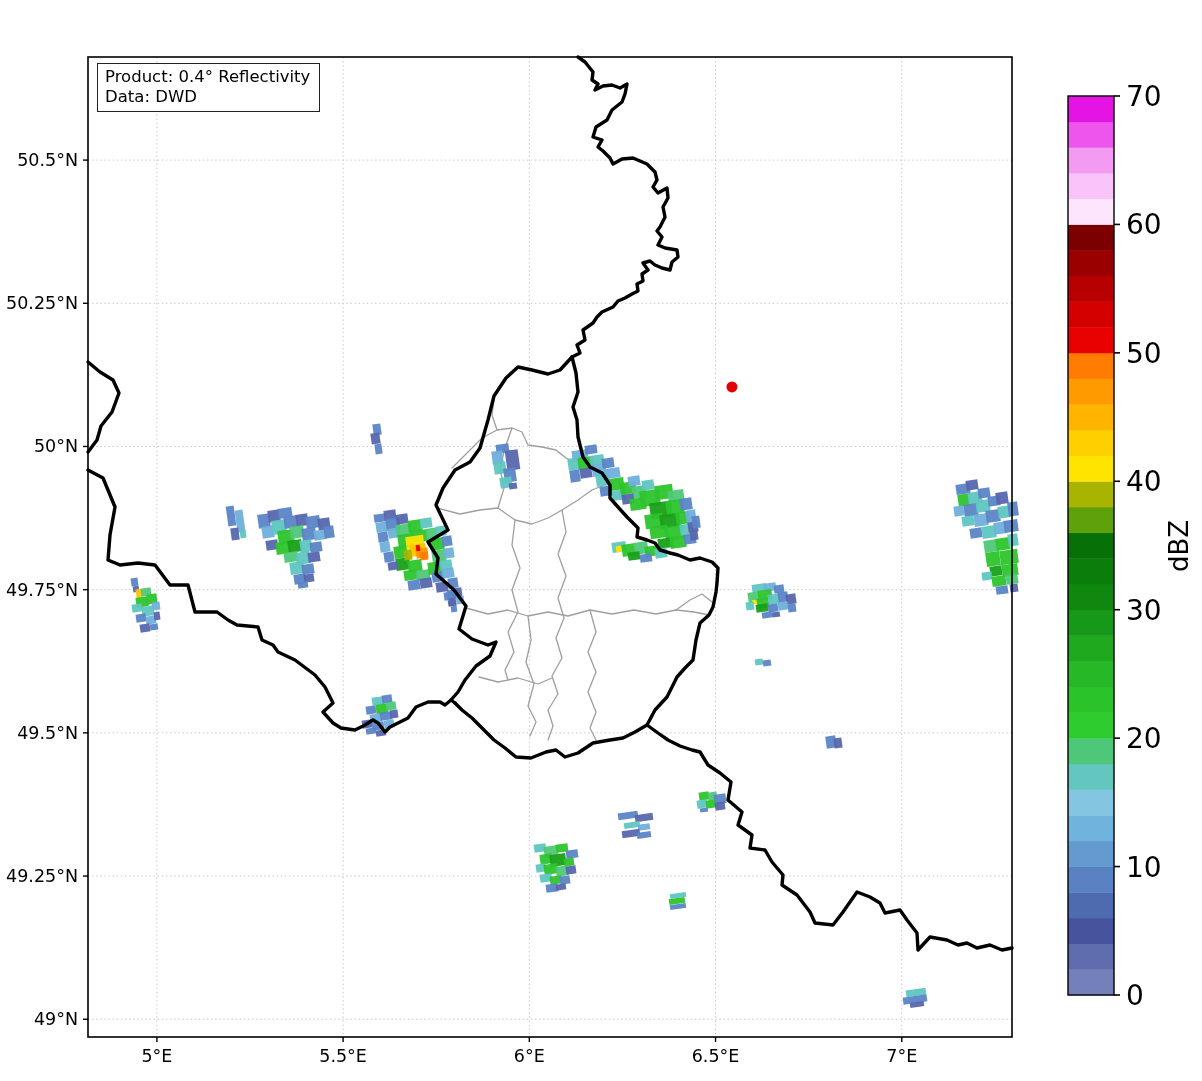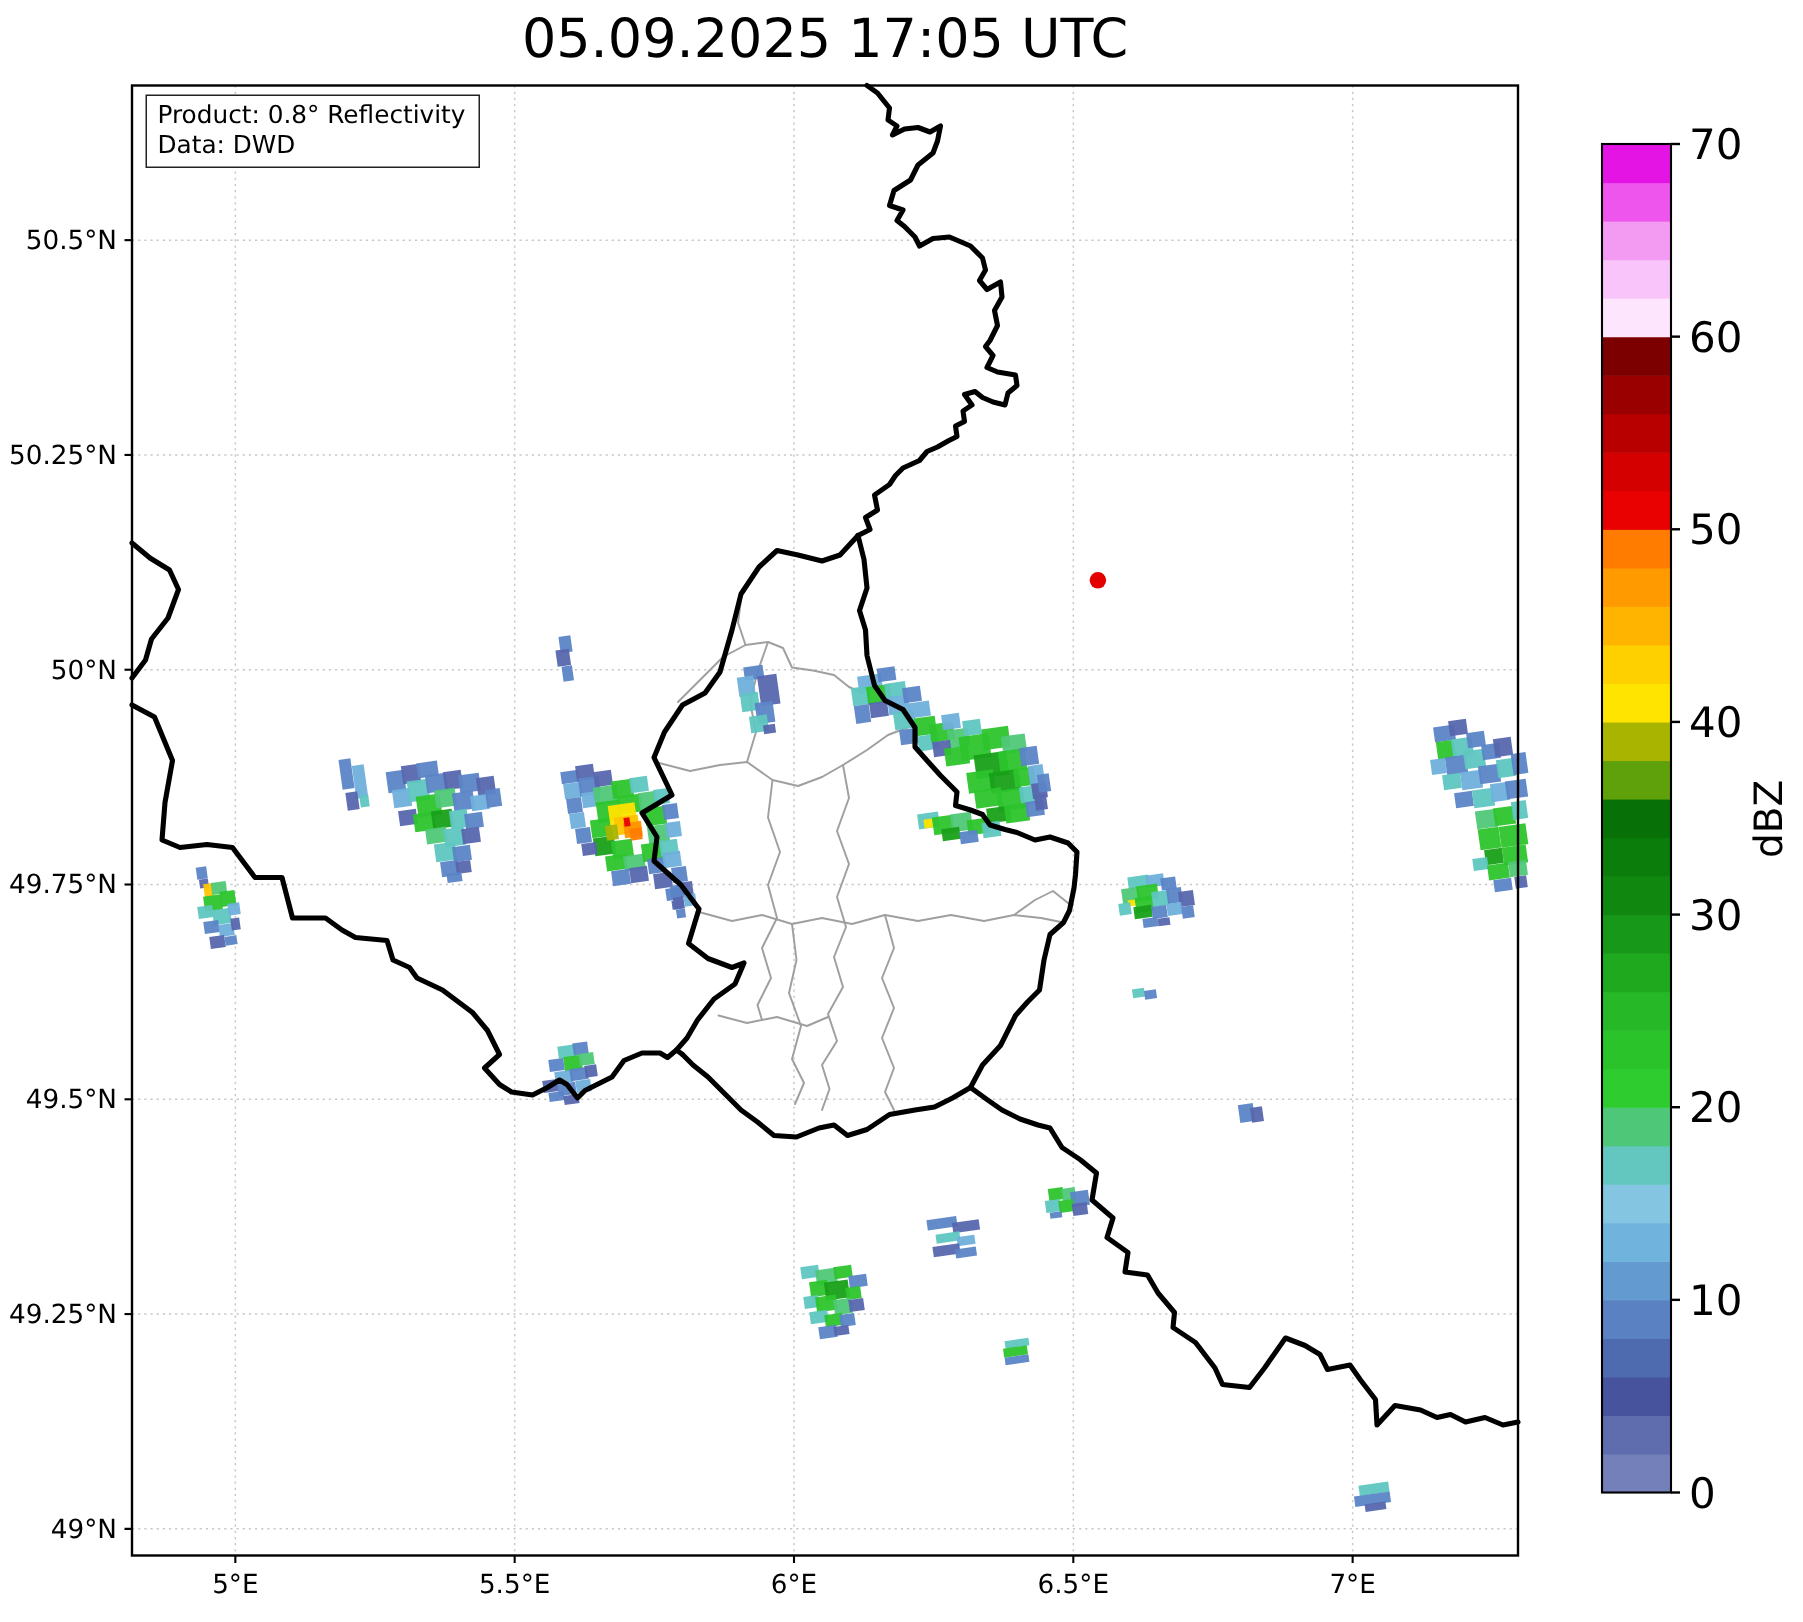--- a/index.html
+++ b/index.html
@@ -420,18 +420,17 @@
       <text x="1126" y="1005" text-anchor="start" font-size="28" fill="#000" font-family="&quot;DejaVu Sans&quot;,&quot;Liberation Sans&quot;,sans-serif">0</text>
       <text x="1126" y="876.5714285714286" text-anchor="start" font-size="28" fill="#000" font-family="&quot;DejaVu Sans&quot;,&quot;Liberation Sans&quot;,sans-serif">10</text>
       <text x="1126" y="748.1428571428571" text-anchor="start" font-size="28" fill="#000" font-family="&quot;DejaVu Sans&quot;,&quot;Liberation Sans&quot;,sans-serif">20</text>
       <text x="1126" y="619.7142857142858" text-anchor="start" font-size="28" fill="#000" font-family="&quot;DejaVu Sans&quot;,&quot;Liberation Sans&quot;,sans-serif">30</text>
       <text x="1126" y="491.28571428571433" text-anchor="start" font-size="28" fill="#000" font-family="&quot;DejaVu Sans&quot;,&quot;Liberation Sans&quot;,sans-serif">40</text>
       <text x="1126" y="362.8571428571429" text-anchor="start" font-size="28" fill="#000" font-family="&quot;DejaVu Sans&quot;,&quot;Liberation Sans&quot;,sans-serif">50</text>
       <text x="1126" y="234.42857142857144" text-anchor="start" font-size="28" fill="#000" font-family="&quot;DejaVu Sans&quot;,&quot;Liberation Sans&quot;,sans-serif">60</text>
       <text x="1126" y="106" text-anchor="start" font-size="28" fill="#000" font-family="&quot;DejaVu Sans&quot;,&quot;Liberation Sans&quot;,sans-serif">70</text>
       <text x="0" y="0" text-anchor="middle" font-size="26" fill="#000" font-family="&quot;DejaVu Sans&quot;,&quot;Liberation Sans&quot;,sans-serif" transform="translate(1188 546) rotate(-90)">dBZ</text>
     </svg>
-  <div class="title">05.09.2025 17:05 UTC</div>
   <div class="infobox">
-    <div>Product: 0.8° Reflectivity</div>
+    <div>Product: 0.4° Reflectivity</div>
     <div>Data: DWD</div>
   </div>
 </div>
 
 </body></html>

